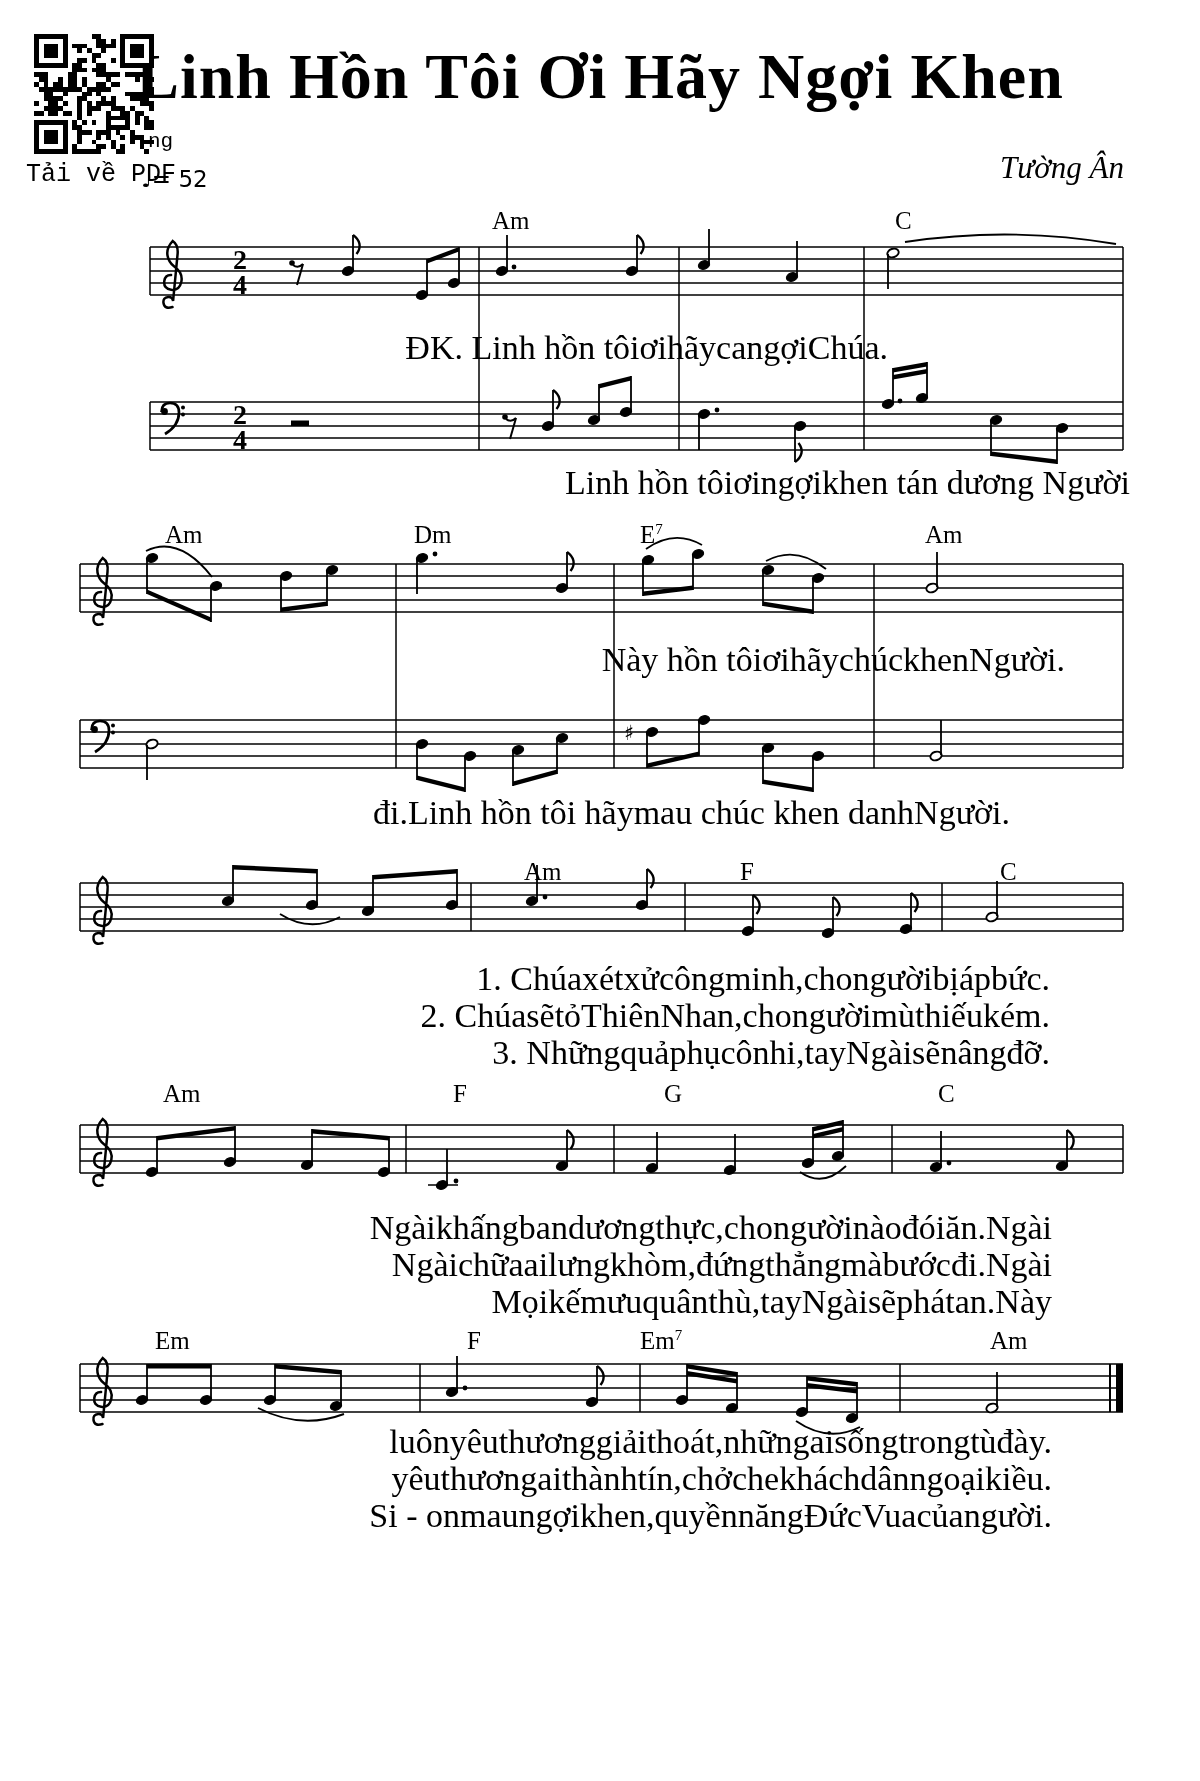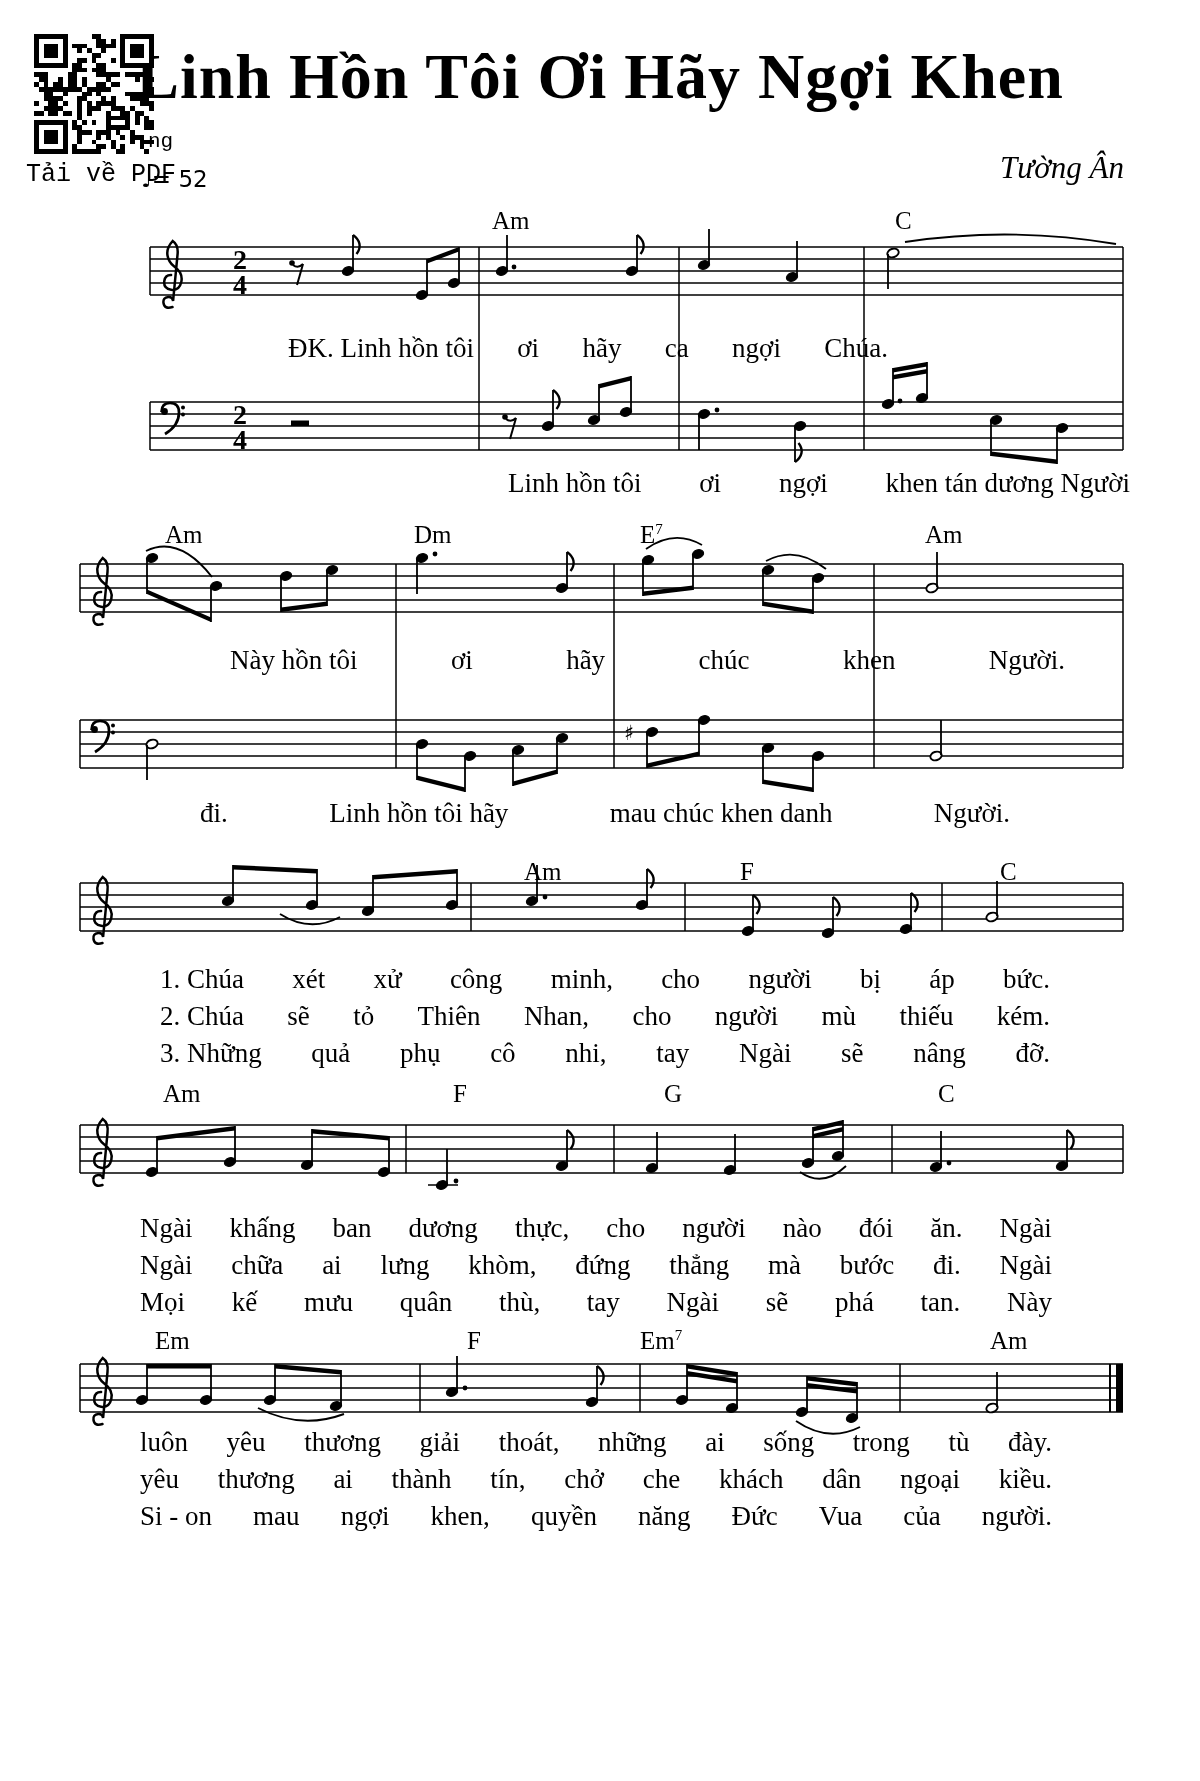--- a/index.html
+++ b/index.html
@@ -11,21 +11,21 @@
   .dl{left:26px;top:160px;font-size:25px;font-family:Liberation Mono, monospace;color:#000;
       text-decoration:none;z-index:2;}
   .tempo{left:95px;top:166px;font-size:23px;font-family:"DejaVu Sans",sans-serif;z-index:3;margin-left:46px;}
   .title{left:0;top:40px;width:1200px;text-align:center;font-size:64px;font-weight:bold;
          letter-spacing:1px;z-index:2;}
   .subtitle{left:0;top:126px;width:1170px;text-align:center;font-size:24px;z-index:2;}
   .composer{right:76px;top:150px;font-size:31px;font-style:italic;z-index:2;}
   .music{left:0;top:0;width:1200px;height:1781px;z-index:1;}
   .chord{position:absolute;font-size:25px;line-height:25px;white-space:nowrap;z-index:2;}
   .chord sup{font-size:15px;}
-  .lyrics{position:absolute;display:flex;justify-content:space-between;font-size:27px;
+  .lyrics{position:absolute;display:flex;justify-content:flex-end;font-size:34px;
           line-height:30px;white-space:nowrap;z-index:2;}
   .lyrics .w{display:inline-block;}
   .footer{left:22px;top:1714px;width:1155px;text-align:center;font-size:20px;
           font-family:"Liberation Sans",sans-serif;z-index:2;}
   .ts{font-family:"Liberation Serif",serif;font-weight:bold;font-size:28px;text-anchor:middle;}
   .sharp-t{font-family:"DejaVu Sans",sans-serif;font-size:21px;}
 </style>
 </head>
 <body>
 

